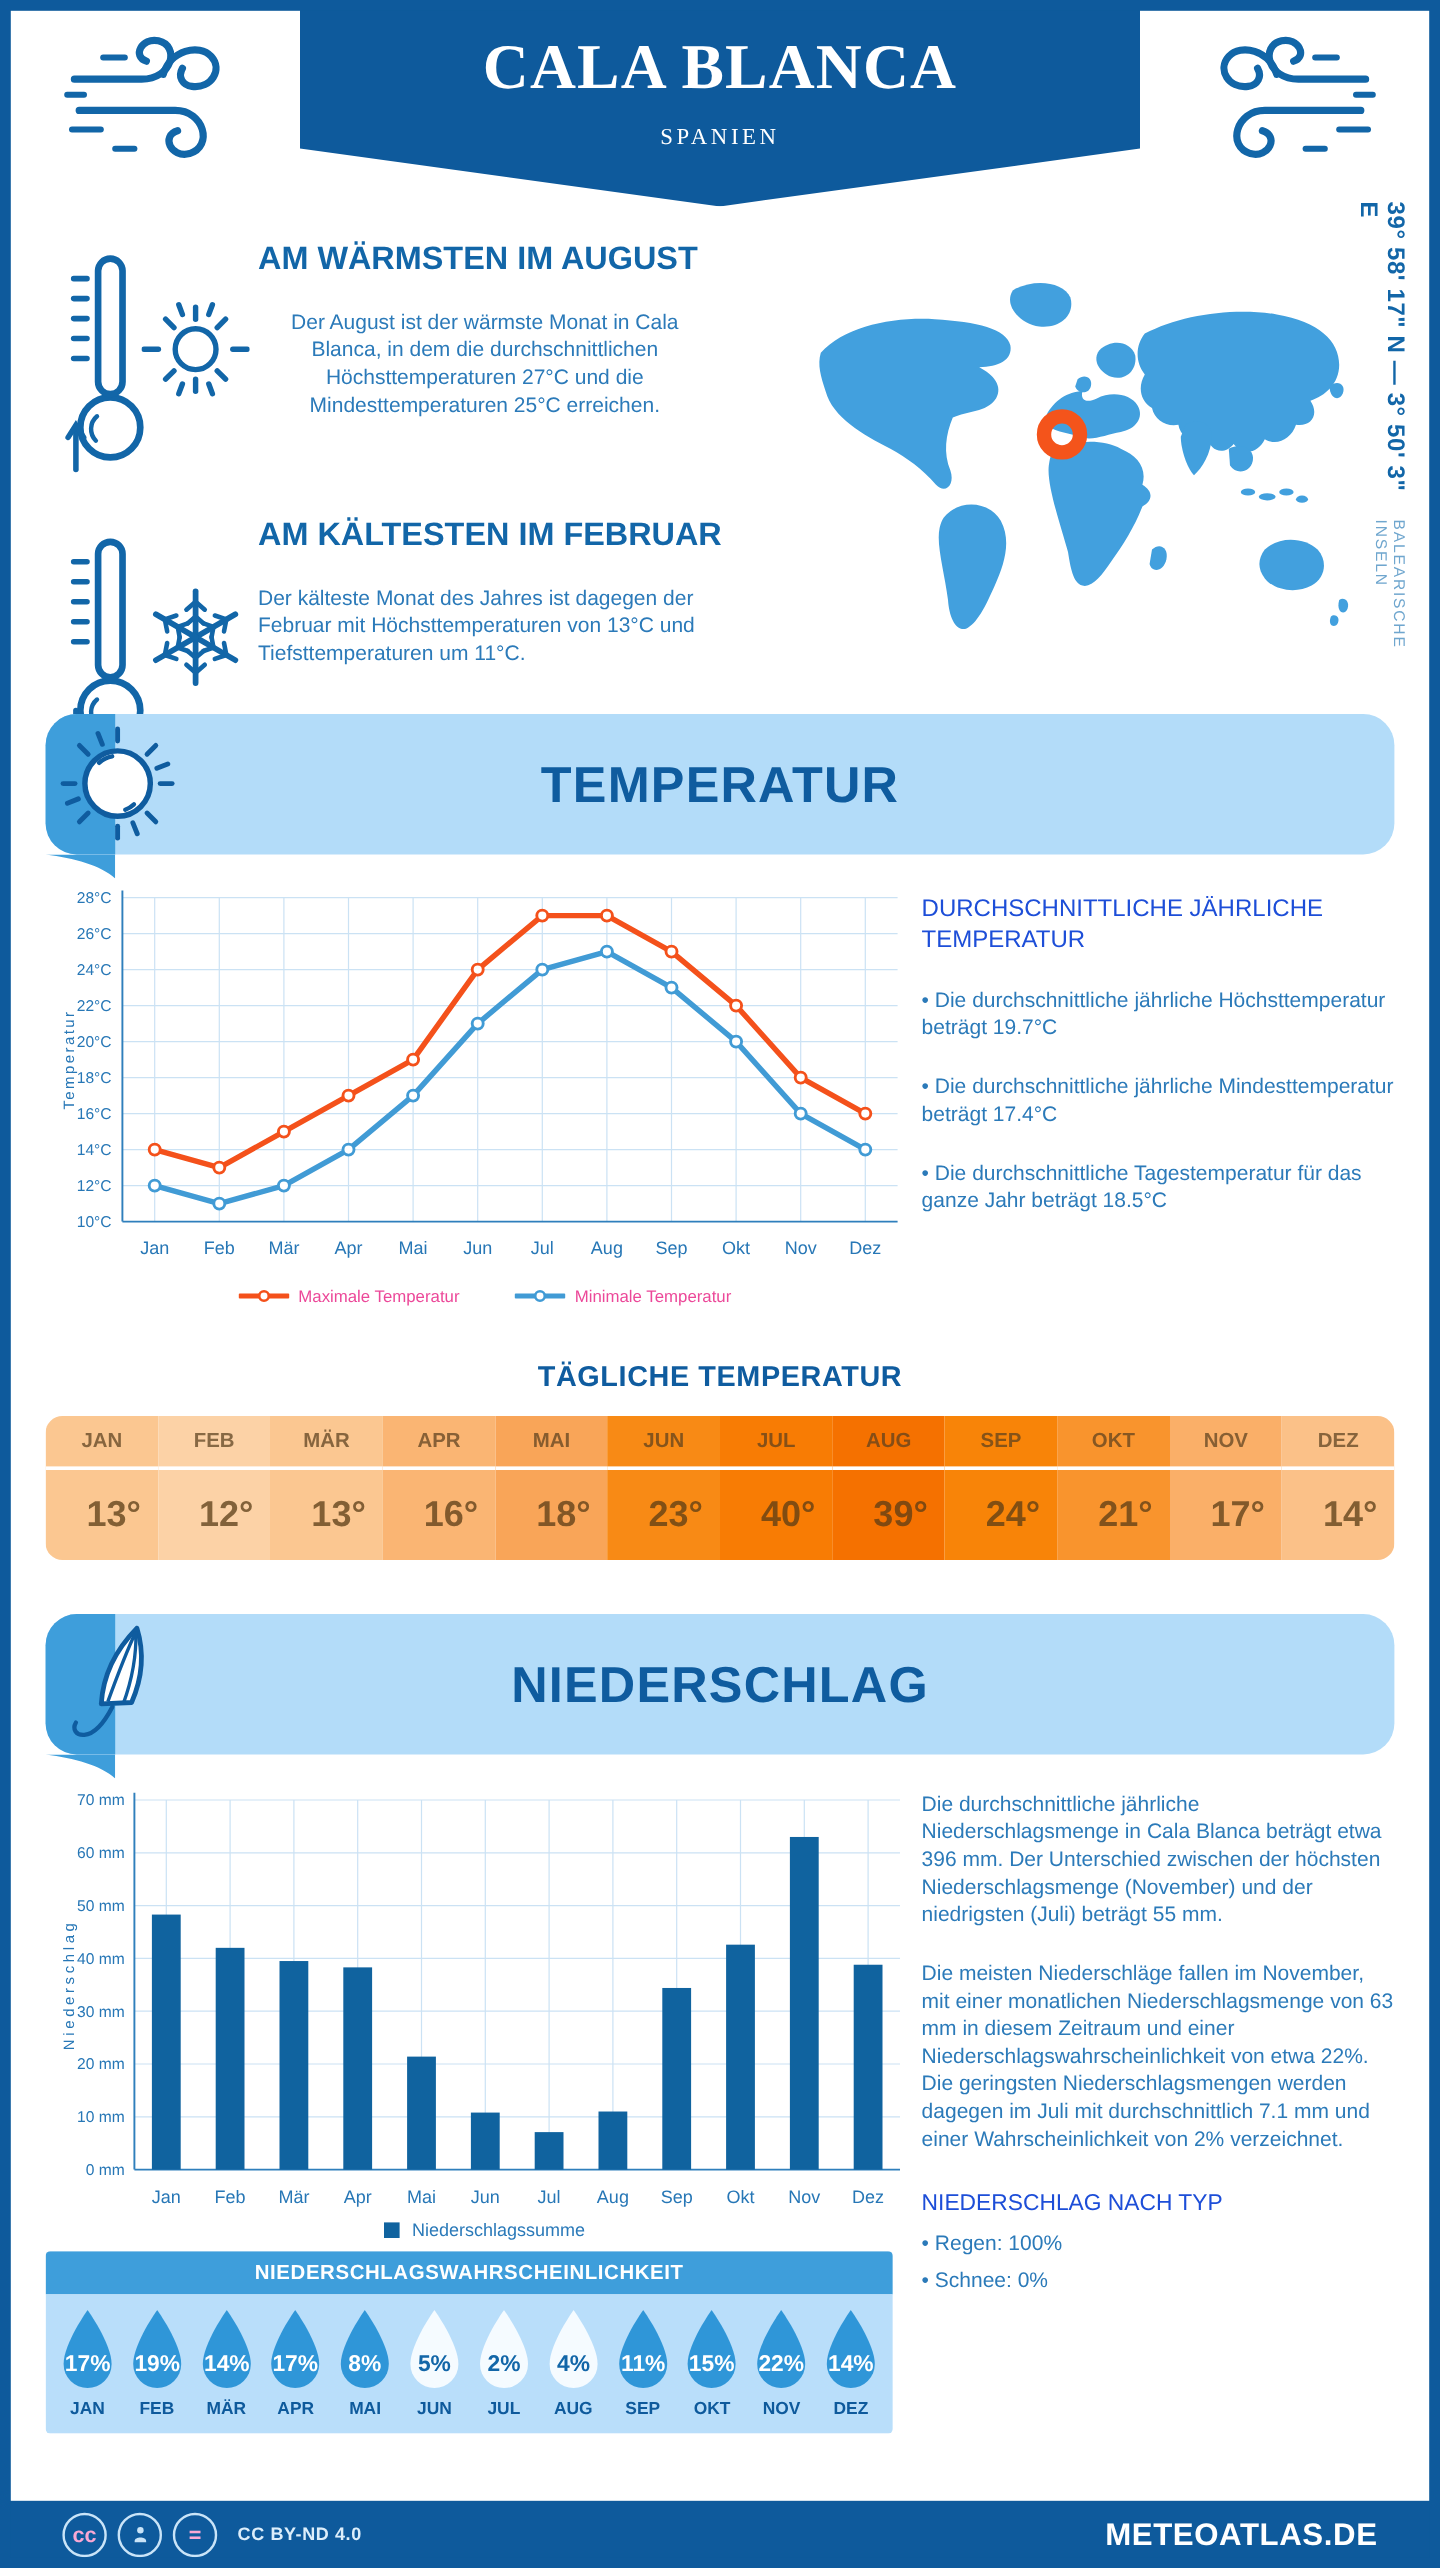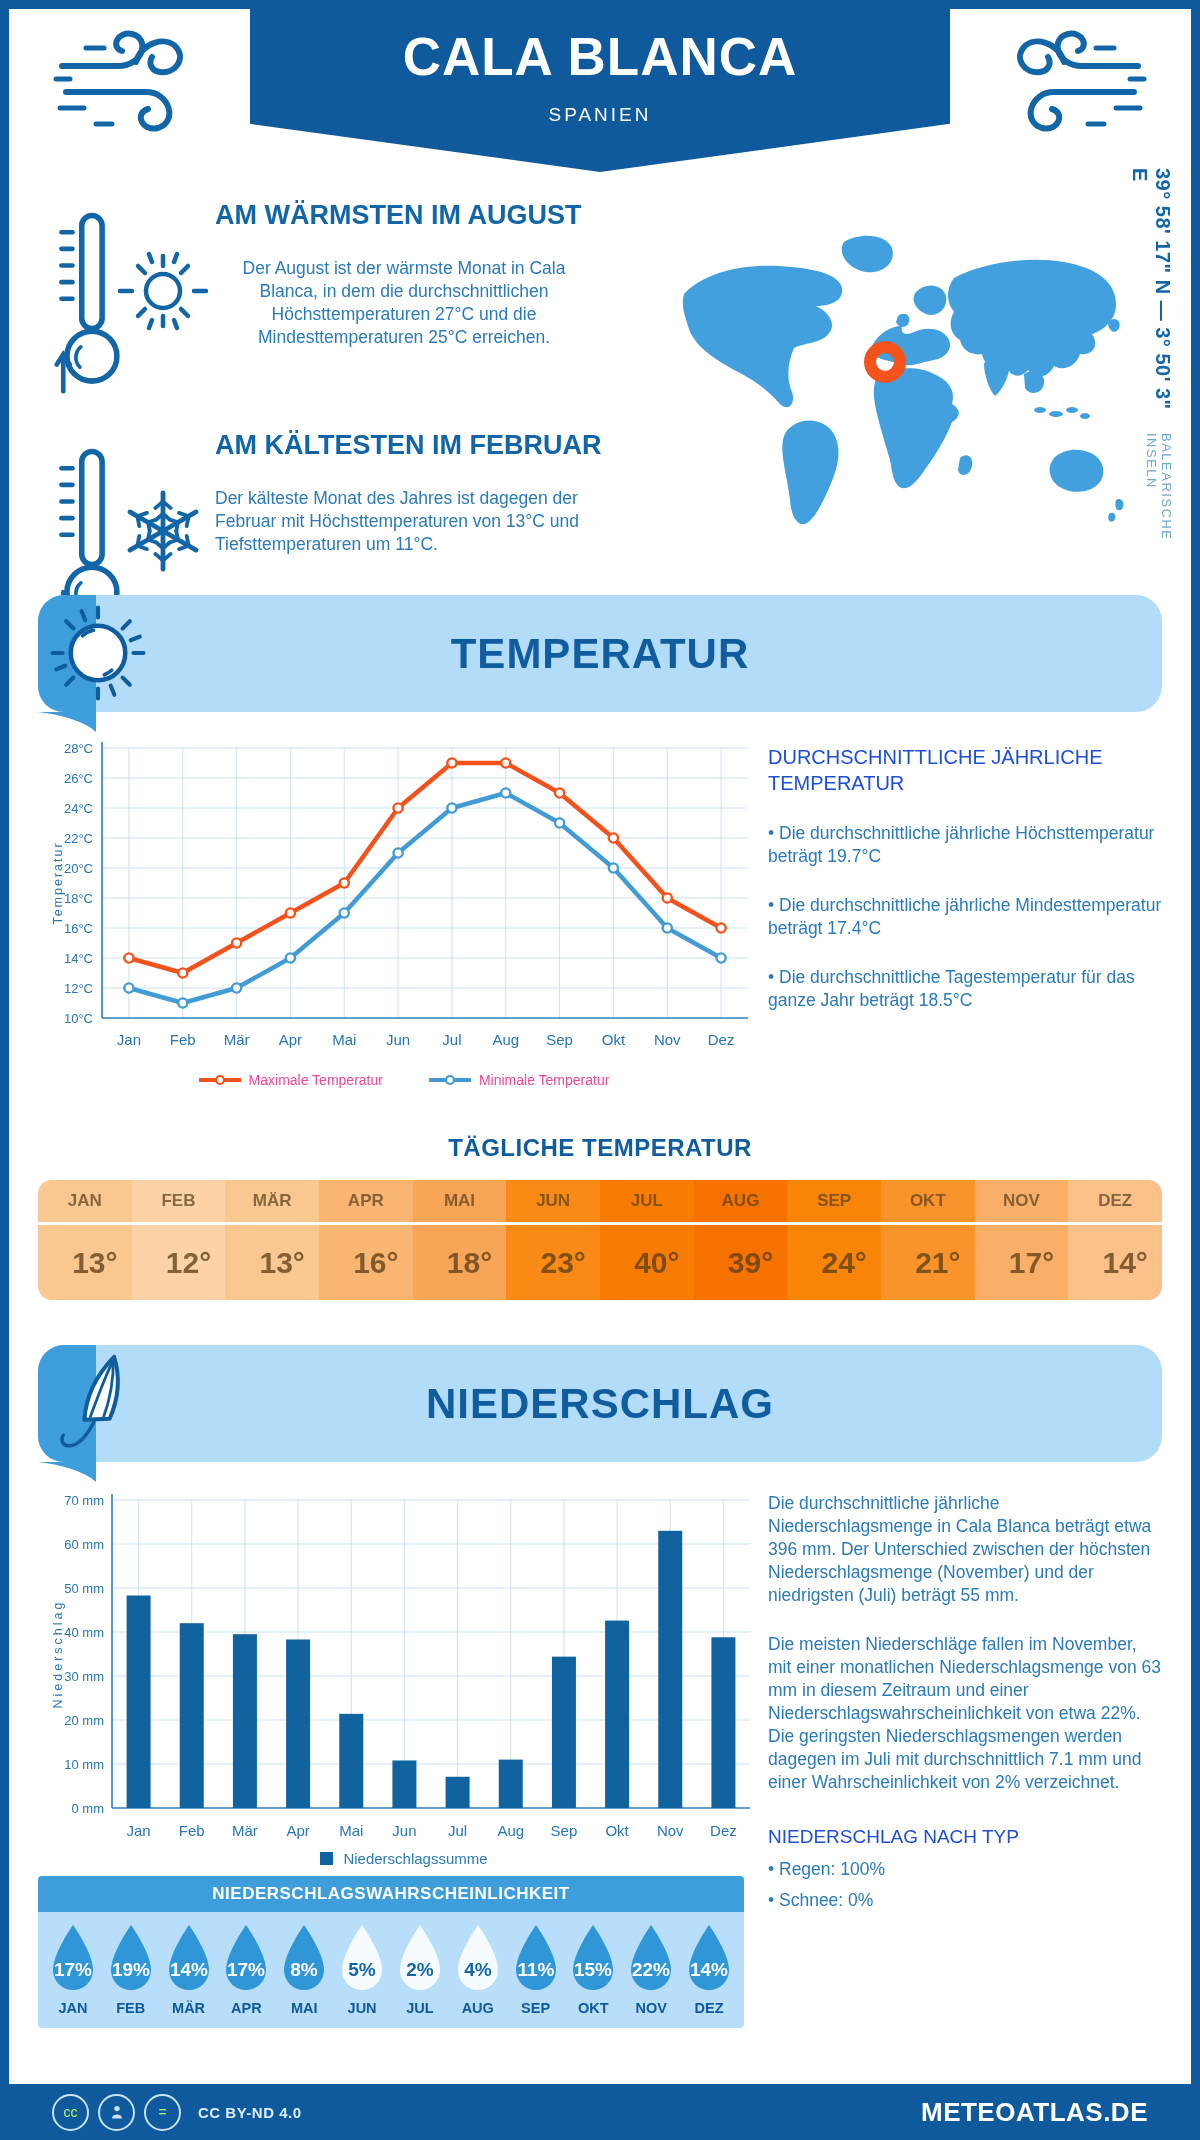--- a/index.html
+++ b/index.html
@@ -3,21 +3,21 @@
 <meta charset="utf-8">
 <style>
   html,body{margin:0;padding:0;background:#fff;}
   #page{position:relative;width:1200px;height:2140px;background:#fff;overflow:hidden;
         font-family:"Liberation Sans",sans-serif;}
   .abs{position:absolute;}
   #frame{position:absolute;inset:0;border:9px solid #0E5A9C;pointer-events:none;z-index:60;}
 
   
   #banner{left:250px;top:0;width:700px;height:172px;background:#0E5A9C;z-index:5;
-          clip-path:polygon(0 0,100% 0,100% 72%,50% 100%,0 72%);}
+          clip-path:polygon(0 0,100% 0,100% 72%,50% 100%,0 72%);font-family:Liberation Serif, serif;}
   #banner .title{position:absolute;left:0;top:26px;width:100%;text-align:center;
           color:#fff;font-size:53px;font-weight:bold;letter-spacing:1px;}
   #banner .subtitle{position:absolute;left:0;top:104px;width:100%;text-align:center;
           color:#fff;font-size:19px;letter-spacing:3px;}
   .windbox{top:26px;width:172px;height:126px;}
   #wind-left{left:48px;} #wind-right{left:980px;transform:scaleX(-1);}
 
   
   .hl-title{left:215px;width:520px;font-size:27px;font-weight:bold;color:#1266A8;}
   .hl-text{left:215px;width:378px;font-size:17.5px;line-height:23px;color:#2B7AB9;}
@@ -78,22 +78,22 @@
   #prob-body{background:#B9DEFA;padding:10px 6px 12px 6px;display:grid;
         grid-template-columns:repeat(12,1fr);}
   .drop-cell{display:flex;flex-direction:column;align-items:center;}
   .drop-month{margin-top:4px;font-size:14.5px;font-weight:bold;color:#0E5A9C;}
 
   
   #footer{left:0;top:2084px;width:1200px;height:56px;background:#0E5A9C;display:flex;
         align-items:center;justify-content:space-between;padding:0 52px;box-sizing:border-box;z-index:40;}
   #cc-group{display:flex;align-items:center;gap:9px;}
   .cc-circle{width:33px;height:33px;border:2.5px solid #C9E4F8;border-radius:50%;
-        display:flex;align-items:center;justify-content:center;color:#bef264;
-        font-weight:normal;font-size:14px;}
+        display:flex;align-items:center;justify-content:center;color:#f9a8d4;
+        font-weight:bold;font-size:18px;}
   #cc-label{margin-left:8px;color:#DCEEFB;font-size:15px;font-weight:bold;letter-spacing:.5px;}
   #brand{color:#fff;font-size:26px;font-weight:bold;letter-spacing:.5px;}
 </style>
 </head>
 <body>
 
 <div id="page">
 
   <div class="abs" id="banner">
     <div class="title">CALA BLANCA</div>

